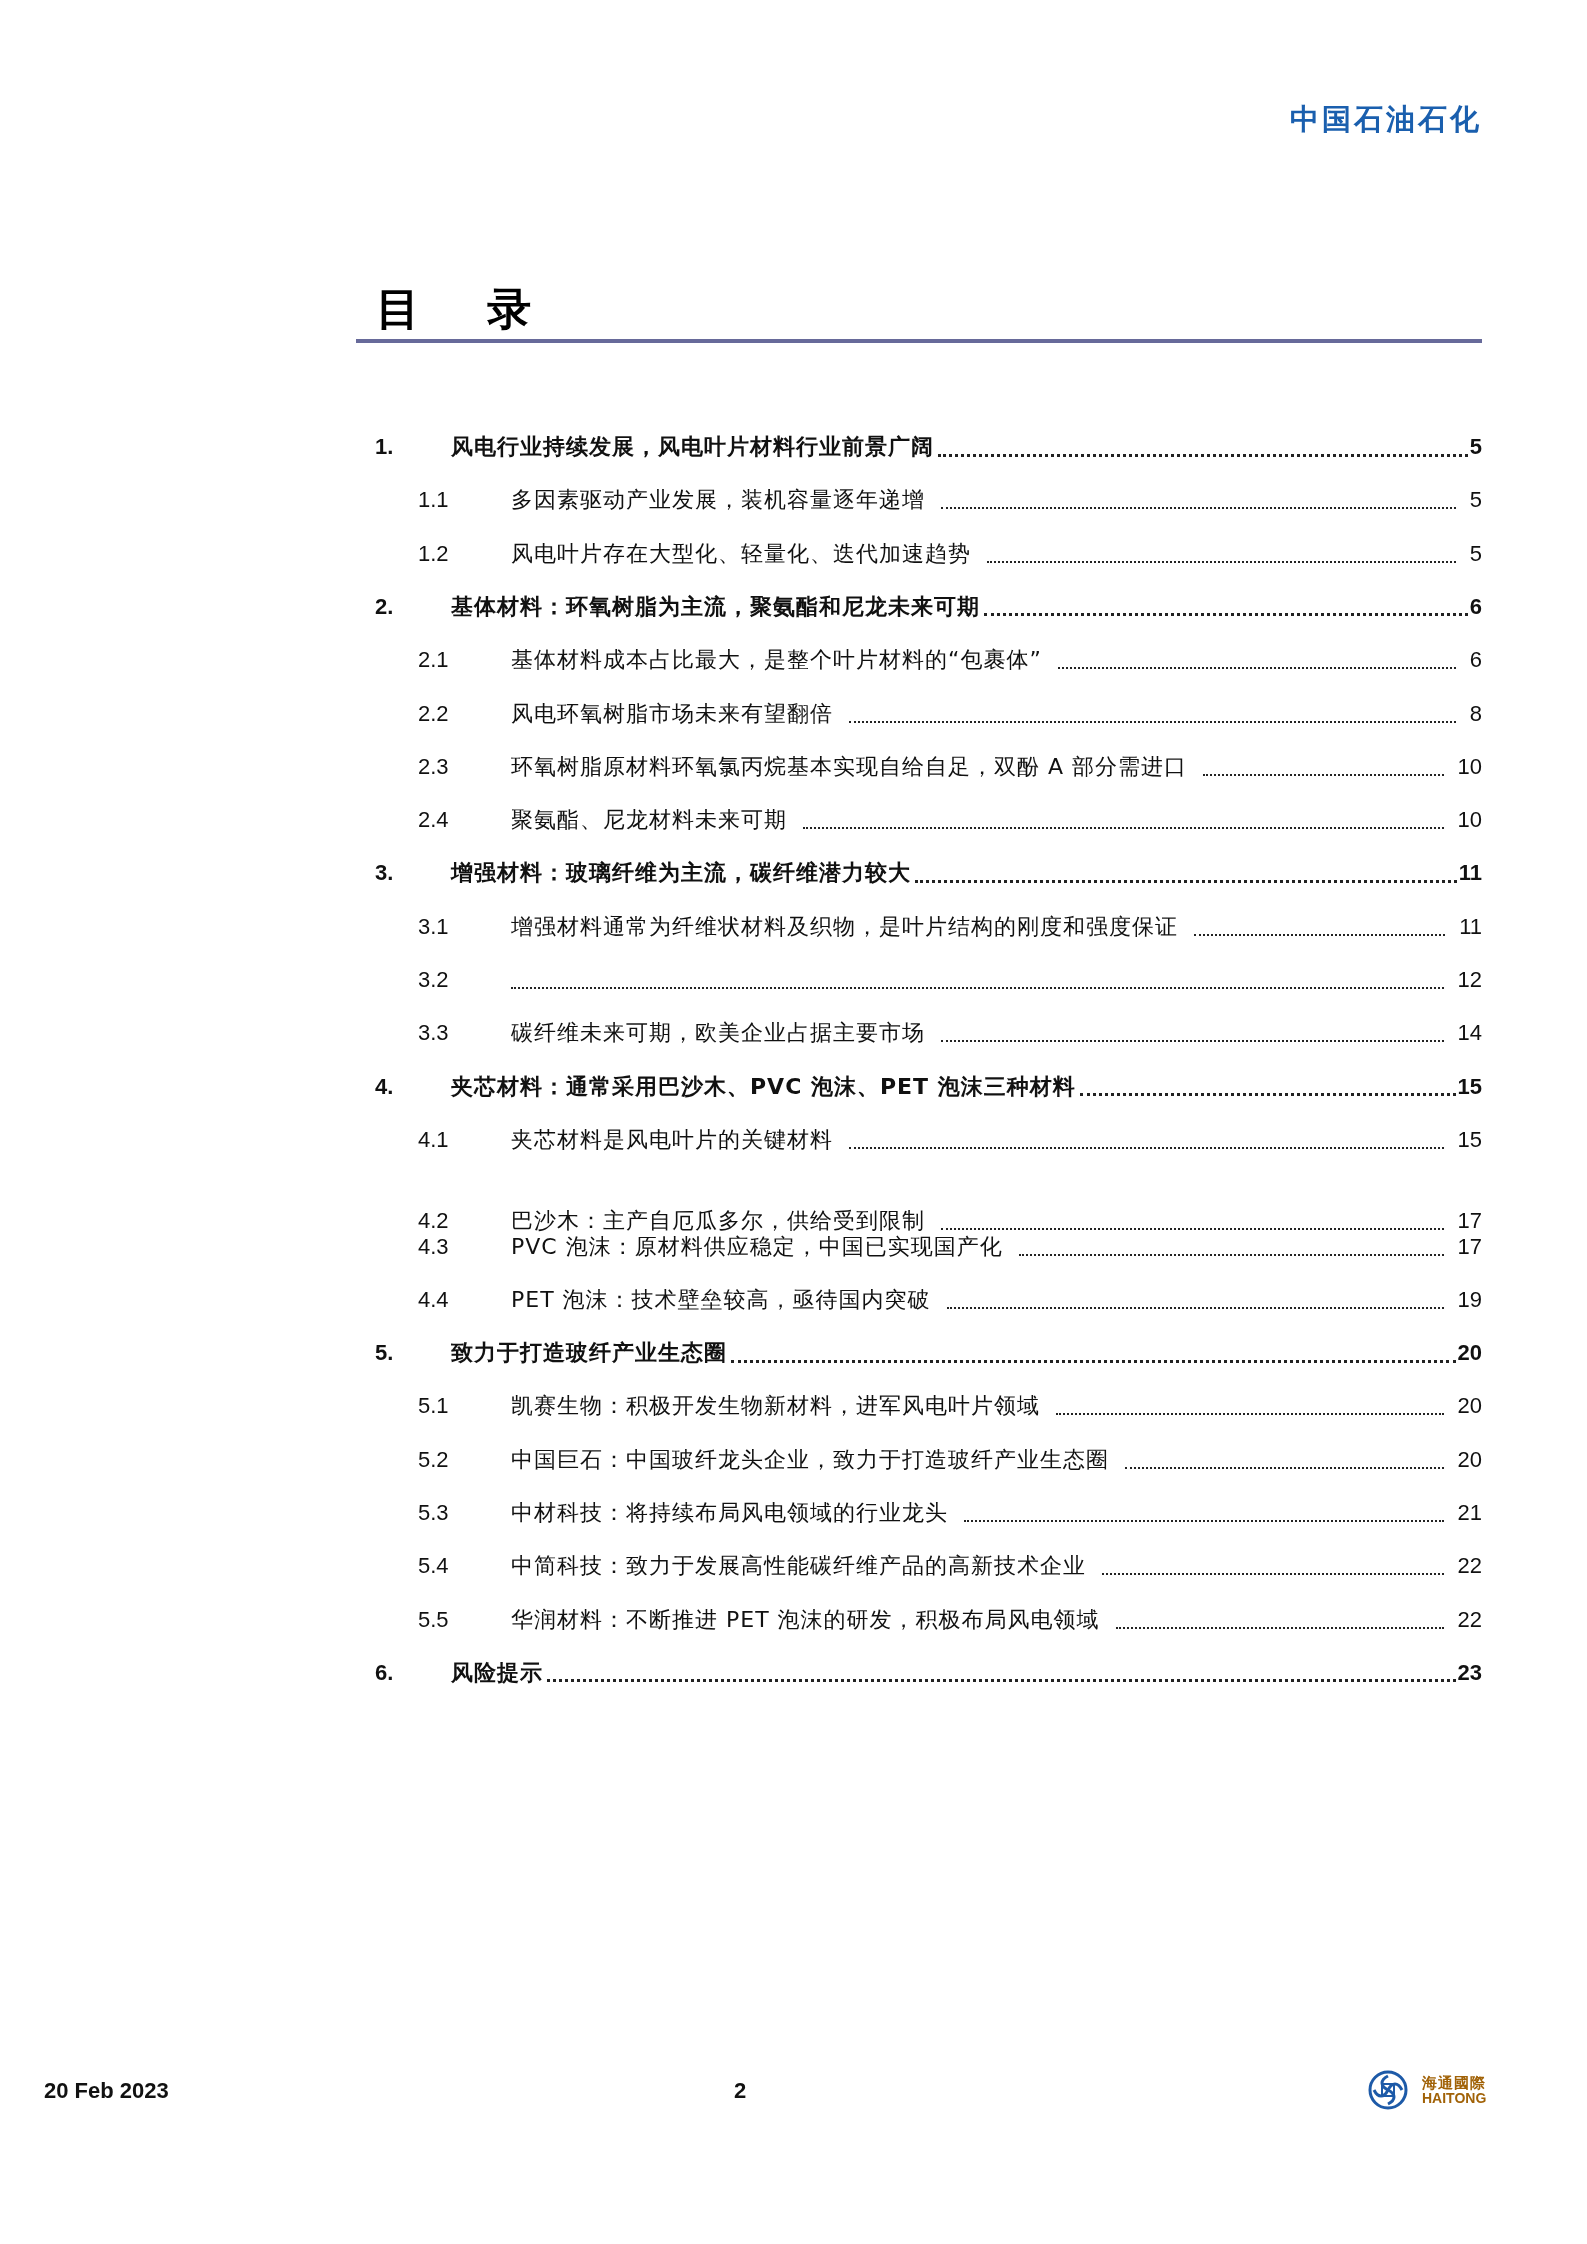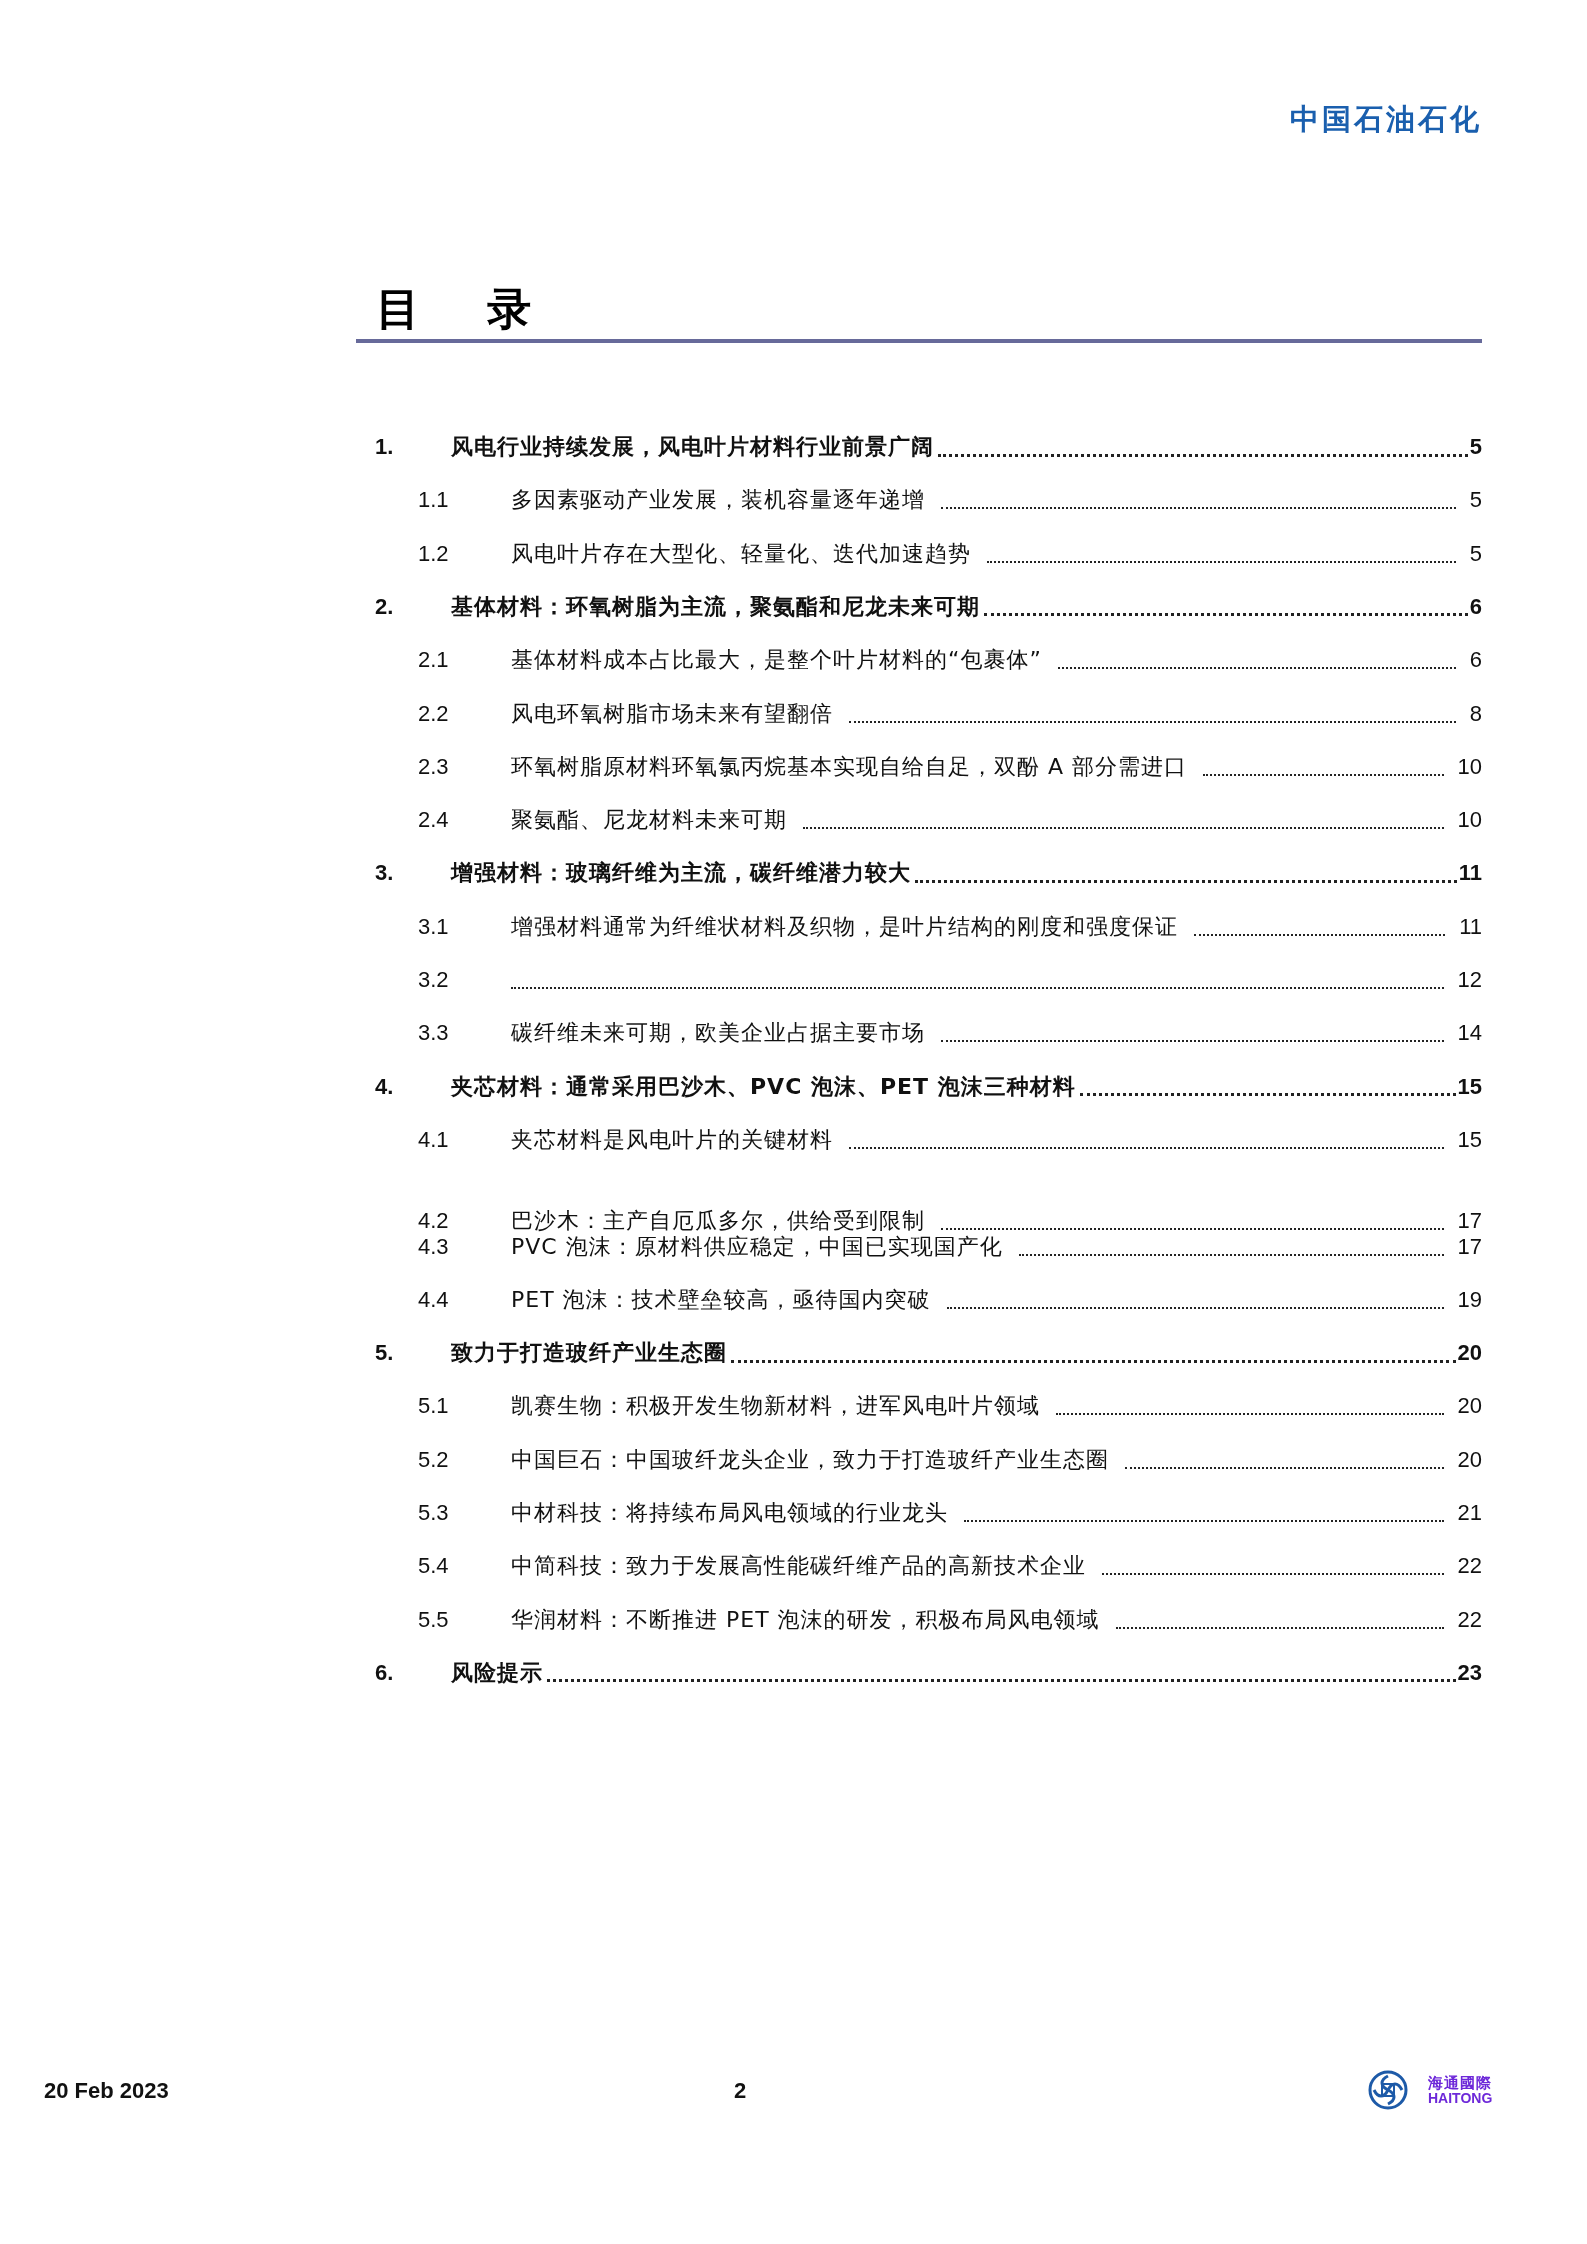--- a/index.html
+++ b/index.html
@@ -18,21 +18,21 @@
   .row.sub .text { left: 155px; gap: 12px; }
   .row.main { font-weight: bold; }
   .row .label { white-space: nowrap; padding-right: 4px; letter-spacing: 1px; }
   .row .dots { flex: 1; border-bottom: 3px dotted #222; height: 0; margin-top: 16px; margin-right: 2px; }
   .row.sub .dots { border-bottom-width: 2px; }
   .row .page { white-space: nowrap; font-family: "Liberation Sans", sans-serif; }
   .footer-date { position: absolute; left: 44px; top: 2078px; font-size: 22px; font-weight: bold; font-family: "Liberation Sans", sans-serif; text-align: right; }
   .footer-page { position: absolute; left: 734px; top: 2078px; font-size: 22px; font-weight: bold; font-family: "Liberation Sans", sans-serif; }
   .logo { position: absolute; left: 1368px; top: 2070px; display: flex; align-items: center; }
   .logo-mark { width: 40px; height: 40px; }
-  .logo-text { margin-left: 20px; color: #6d28d9; line-height: 1; }
+  .logo-text { margin-left: 14px; color: #a16207; line-height: 1; }
   .logo-cn { font-size: 15px; font-weight: bold; letter-spacing: 1px; }
   .logo-en { font-size: 14px; font-weight: bold; font-family: "Liberation Sans", sans-serif; }
 </style>
 </head>
 <body>
 
 <div class="brand">中国石油石化</div>
 
 <div class="toc-title">目 录</div>
 <div class="toc-rule"></div>

